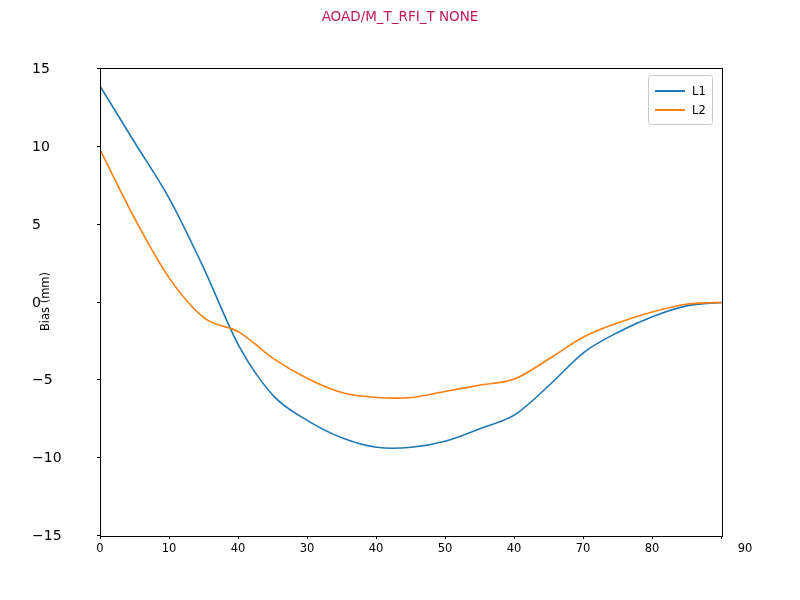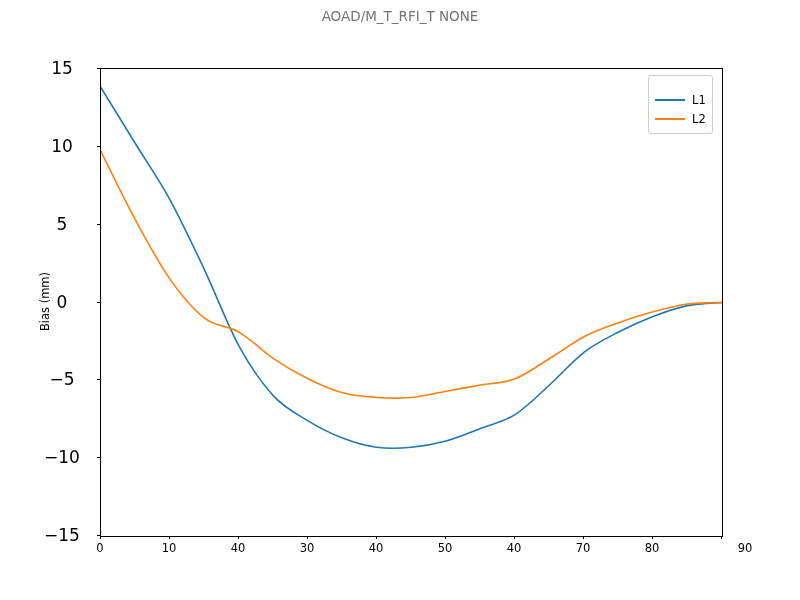--- a/index.html
+++ b/index.html
@@ -21,21 +21,21 @@
     width: 800px;
     height: 600px;
   }
   .suptitle {
     position: absolute;
     left: 0;
     top: 8px;
     width: 800px;
     text-align: center;
     font-size: 13.5px;
-    color: #737373;
+    color: #be185d;
   }
   .axtitle {
     position: absolute;
     left: 100px;
     top: 46px;
     width: 621px;
     text-align: center;
     font-size: 13.5px;
     color: #000;
   }
@@ -71,23 +71,23 @@
   }
   svg.curves {
     position: absolute;
     left: 0; top: 0;
     width: 621px;
     height: 467px;
     display: block;
   }
   .ytick-label {
     position: absolute;
-    text-align: center;
+    text-align: left;
     width: 60px;
-    font-size: 17px;
+    font-size: 14px;
     line-height: 12px;
   }
   .xtick-label {
     position: absolute;
     text-align: center;
     width: 60px;
     font-size: 11.5px;
     line-height: 12px;
   }
   .ytick-mark {
@@ -102,21 +102,21 @@
     top: 535.5px;
     width: 1.1px;
     height: 3.6px;
     background: #000;
   }
   .legend {
     position: absolute;
     left: 648px;
     top: 75px;
     width: 65px;
-    padding: 14px 6px 5px 6px;
+    padding: 5px 6px 5px 6px;
     border: 0.9px solid #cccccc;
     border-radius: 3px;
     background: #ffffff;
     box-sizing: border-box;
   }
   .legend-row {
     display: flex;
     align-items: center;
     height: 19px;
   }

